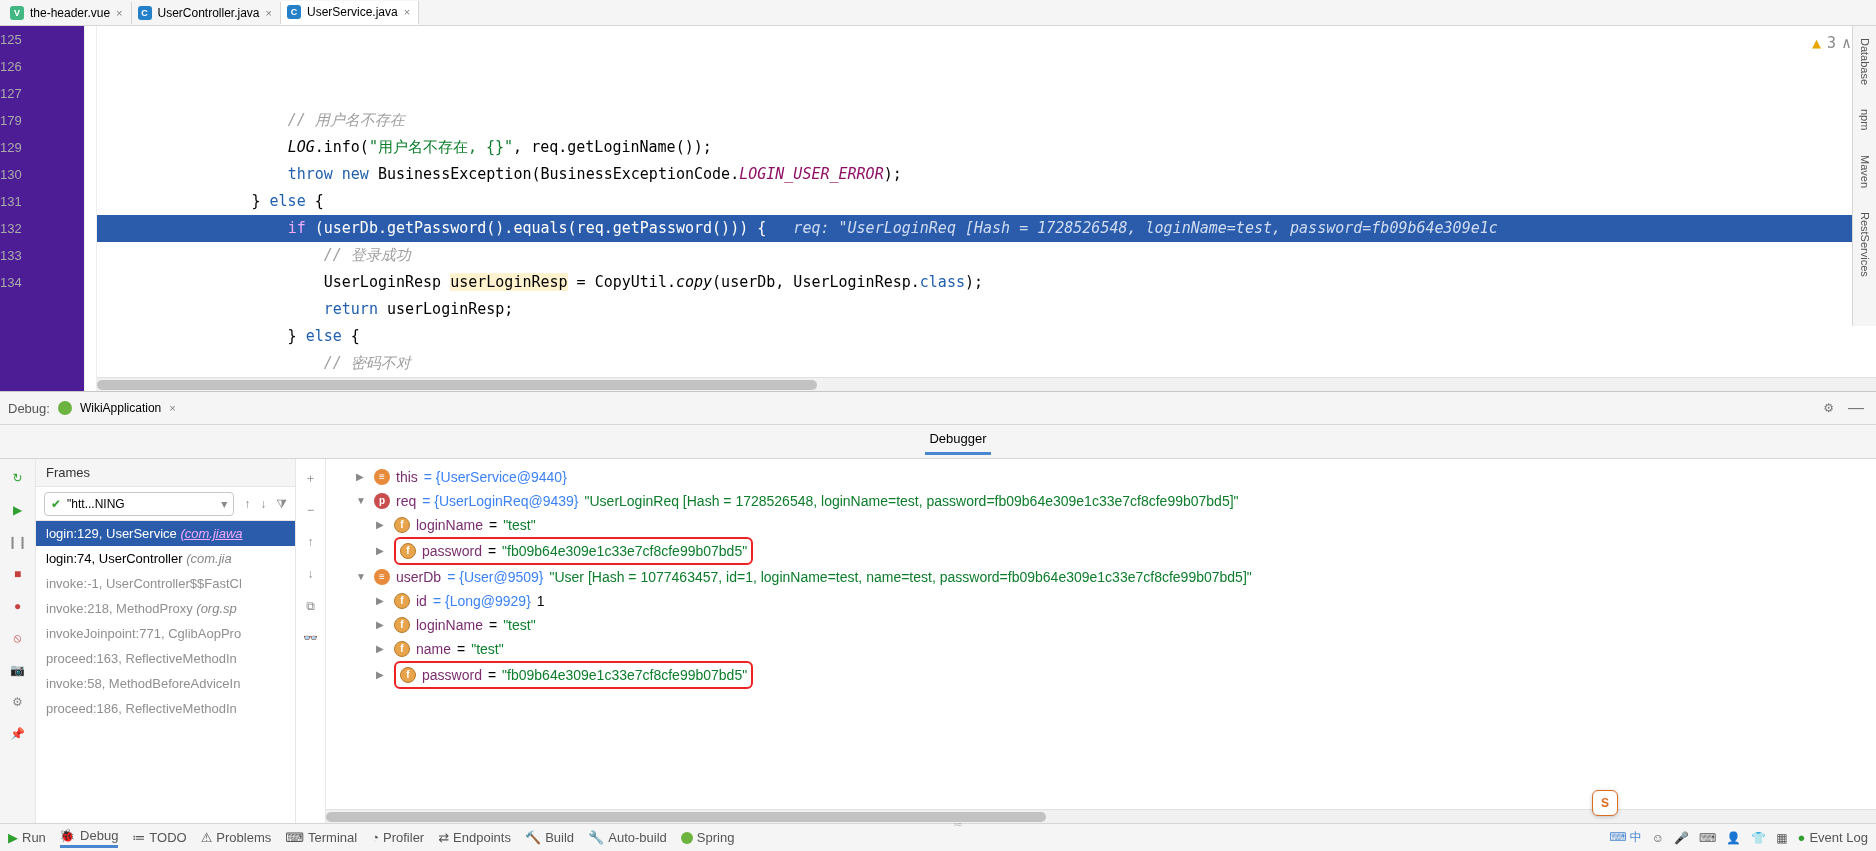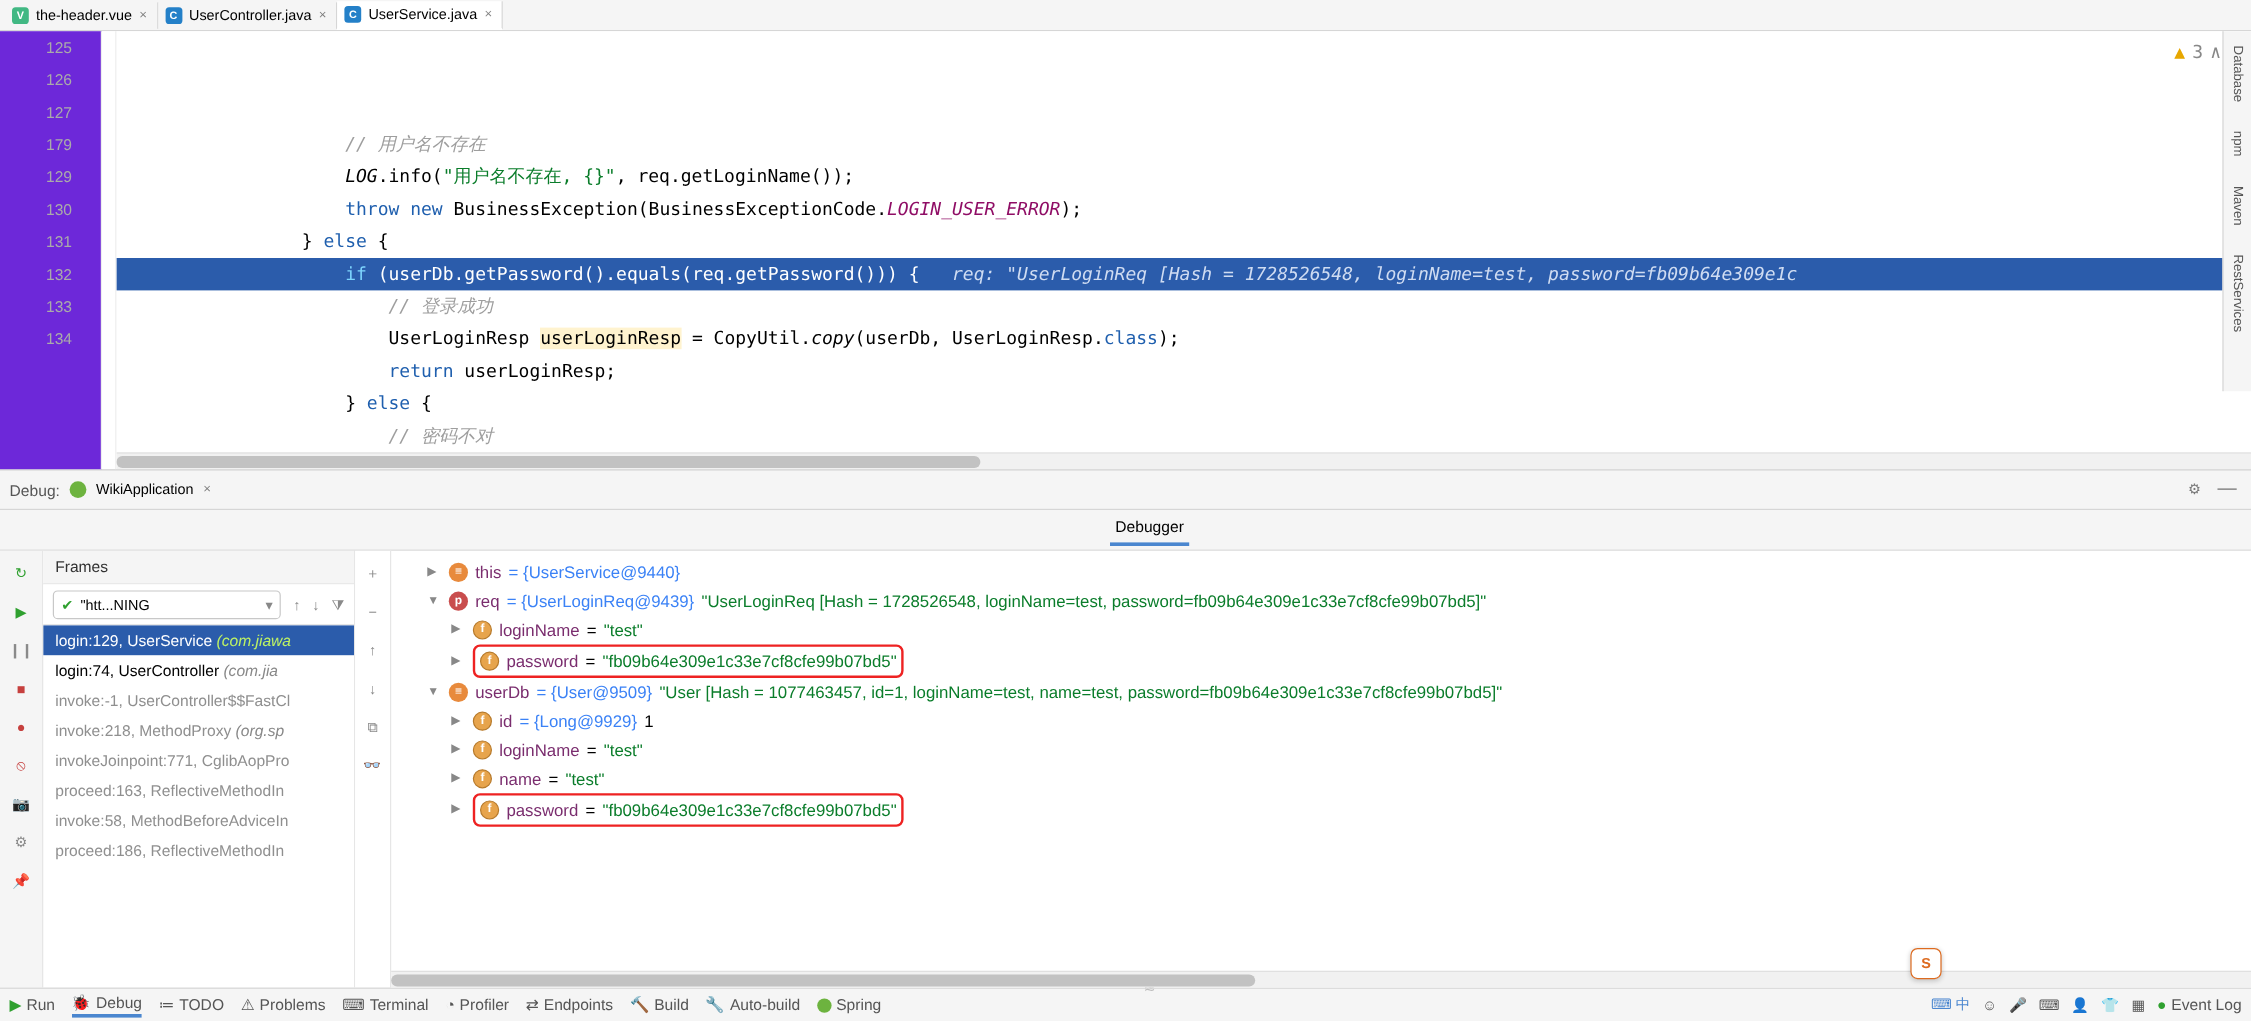--- a/index.html
+++ b/index.html
@@ -31,32 +31,32 @@
   cursor: pointer;
   background: #f5f5f5;
 }
 .tab.active { background: #fff; border-bottom: 2px solid #fff; margin-bottom: -1px; }
 .tab-close { opacity: 0.5; font-size: 11px; }
 .file-icon { width: 14px; height: 14px; border-radius: 3px; display: inline-flex; align-items: center; justify-content: center; font-size: 9px; font-weight: bold; color: #fff; }
 .file-icon.vue { background: #41b883; }
 .file-icon.cls { background: #2480c8; }
 
 .editor-area { display: flex; flex: 0 0 300px; background: #fff; position: relative; }
-.gutter { width: 85px; background: #6d28d9; text-align: right; padding-right: 24px; color: #aaa; font-family: "Segoe UI", sans-serif; font-size: 13px; line-height: 27px; border-right: 1px solid #eee; }
+.gutter { width: 85px; background: #4c1d95; text-align: left; padding-right: 24px; color: #aaa; font-family: "Segoe UI", sans-serif; font-size: 13px; line-height: 27px; border-right: 1px solid #eee; }
 .code { flex: 1; font-family: Consolas, Menlo, monospace; font-size: 15px; line-height: 27px; white-space: pre; overflow: hidden; position: relative; }
 .code-row { padding-left: 10px; height: 27px; }
 .c-kw { color: #1f5fae; }
 .c-str { color: #0b7d2b; }
 .c-cmt { color: #9e9e9e; font-style: italic; text-align: right; }
 .c-static { font-style: italic; text-align: right; }
 .c-enum { color: #8f0d65; font-style: italic; }
 .c-inlhint { color: #8a8a8a; font-style: italic; }
 .c-hl { background: #fff3cf; }
 .line-sel { background: #2b5cab; color: #fff; }
-.line-sel .c-str, .line-sel .c-kw { color: #7dd3fc; }
+.line-sel .c-str, .line-sel .c-kw { color: #f0abfc; }
 .line-sel .c-inlhint { color: #cfdcf2; }
 .fold-bar { width: 12px; border-right: 1px solid #eee; }
 
 .ed-top-overlay { position: absolute; top: 4px; right: 10px; display: flex; align-items: center; gap: 6px; color: #888; }
 .warn-tri { color: #e7a700; }
 
 .debug-header {
   height: 34px;
   display: flex;
   align-items: center;
@@ -111,21 +111,21 @@
 
 .frames-pane { width: 260px; border-right: 1px solid #e6e6e6; display: flex; flex-direction: column; }
 .pane-hdr { padding: 6px 10px; border-bottom: 1px solid #e6e6e6; color: #333; font-size: 13px; background: #f5f5f5; }
 .frames-toolbar { height: 34px; display: flex; align-items: center; gap: 10px; padding: 0 8px; border-bottom: 1px solid #e6e6e6; background: #fff; }
 .frame-select { flex: 1; border: 1px solid #c8c8c8; border-radius: 4px; padding: 4px 6px; display: flex; align-items: center; gap: 6px; }
 .check { color: #2fa02f; }
 .frame-list { flex: 1; overflow: auto; }
 .frame-row { padding: 5px 10px; font-size: 13px; white-space: nowrap; overflow: hidden; text-overflow: ellipsis; cursor: pointer; }
 .frame-pkg { font-style: italic; color: #888; }
 .frame-row.selected { background: #2b5cab; color: #fff; }
-.frame-row.selected .frame-pkg { color: #bef264; }
+.frame-row.selected .frame-pkg { color: #f0abfc; text-decoration: underline; }
 .frame-row.lib { color: #8f8f8f; }
 
 .vars-pane { flex: 1; display: flex; }
 .vars-strip { width: 30px; border-right: 1px solid #e6e6e6; display: flex; flex-direction: column; align-items: center; gap: 14px; padding-top: 10px; color: #8a8a8a; background: #fff; }
 .vars-body { flex: 1; display: flex; flex-direction: column; }
 .vars-tree { flex: 1; padding: 6px 6px; overflow: auto; font-size: 14px; line-height: 24px; }
 .var-row { display: flex; align-items: center; gap: 6px; white-space: nowrap; }
 .indent-1 { padding-left: 24px; }
 .indent-2 { padding-left: 44px; }
 .expander { width: 12px; color: #888; font-size: 10px; }

